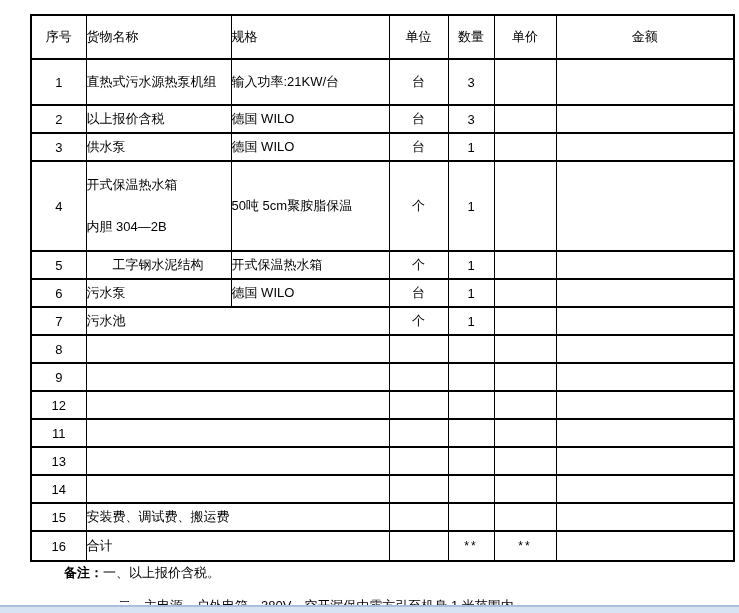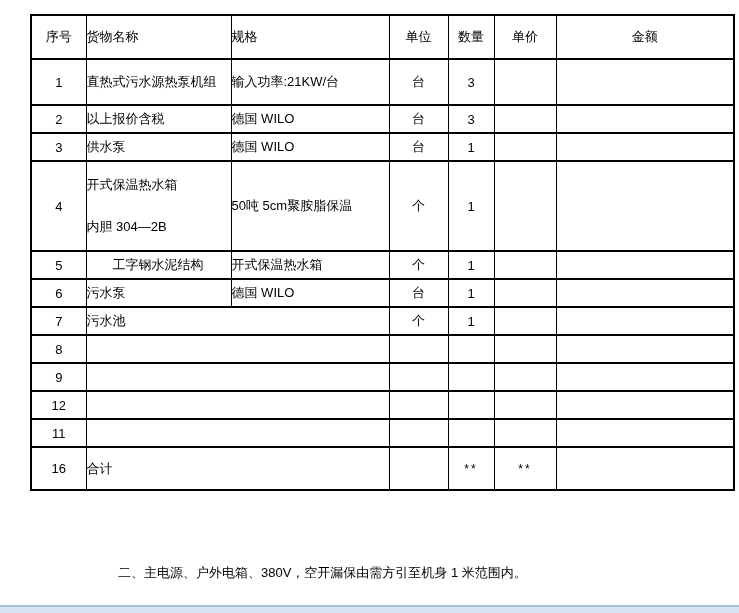--- a/index.html
+++ b/index.html
@@ -29,21 +29,21 @@
     text-align:center;
     overflow:hidden;
   }
   .quote .ta-l{text-align:left;padding-left:0;}
   .quote .pre{white-space:pre-line;}
   .gap-lines{line-height:42px;}
   tr.h-header{height:44px;margin-left:44px;}
   tr.h-std{height:28px;}
   tr.h-r1{height:46px;}
   tr.h-r4{height:58px;}
-  tr.h-r16{height:43px;}
+  tr.h-r16{height:30px;}
   .stars{letter-spacing:2px;font-size:12px;font-weight:bold;}
 
   #notes{
     position:absolute;left:64px;top:556px;
     font-size:13px;color:#000;line-height:33px;
     white-space:nowrap;
   }
   #notes .lbl{font-weight:bold;}
   #notes .line2{margin-left:54px;}
 
@@ -181,32 +181,57 @@
 
     <tr class="h-std">
       <td>11</td>
       <td class="ta-l" colspan="2"></td>
       <td></td>
       <td></td>
       <td></td>
       <td></td>
     </tr>
 
-
-
+    <tr class="h-std">
+      <td>13</td>
+      <td class="ta-l" colspan="2"></td>
+      <td></td>
+      <td></td>
+      <td></td>
+      <td></td>
+    </tr>
+
+    <tr class="h-std">
+      <td>14</td>
+      <td class="ta-l" colspan="2"></td>
+      <td></td>
+      <td></td>
+      <td></td>
+      <td></td>
+    </tr>
+
+    <tr class="h-std">
+      <td>15</td>
+      <td class="ta-l" colspan="2">安装费、调试费、搬运费</td>
+      <td></td>
+      <td></td>
+      <td></td>
+      <td></td>
+    </tr>
 
     <tr class="h-r16">
       <td>16</td>
       <td class="ta-l" colspan="2">合计</td>
       <td></td>
       <td class="stars">**</td>
       <td class="stars">**</td>
       <td></td>
     </tr>
   </tbody>
     </table>
 
   <div id="notes">
+    <div><span class="lbl">备注：</span><span>一、以上报价含税。</span></div>
     <div class="line2"><span>二、主电源、户外电箱、380V，空开漏保由需方引至机身 1 米范围内。</span></div>
   </div>
 
   <div id="bottom-bar"></div>
 </div>
 
 </body></html>

